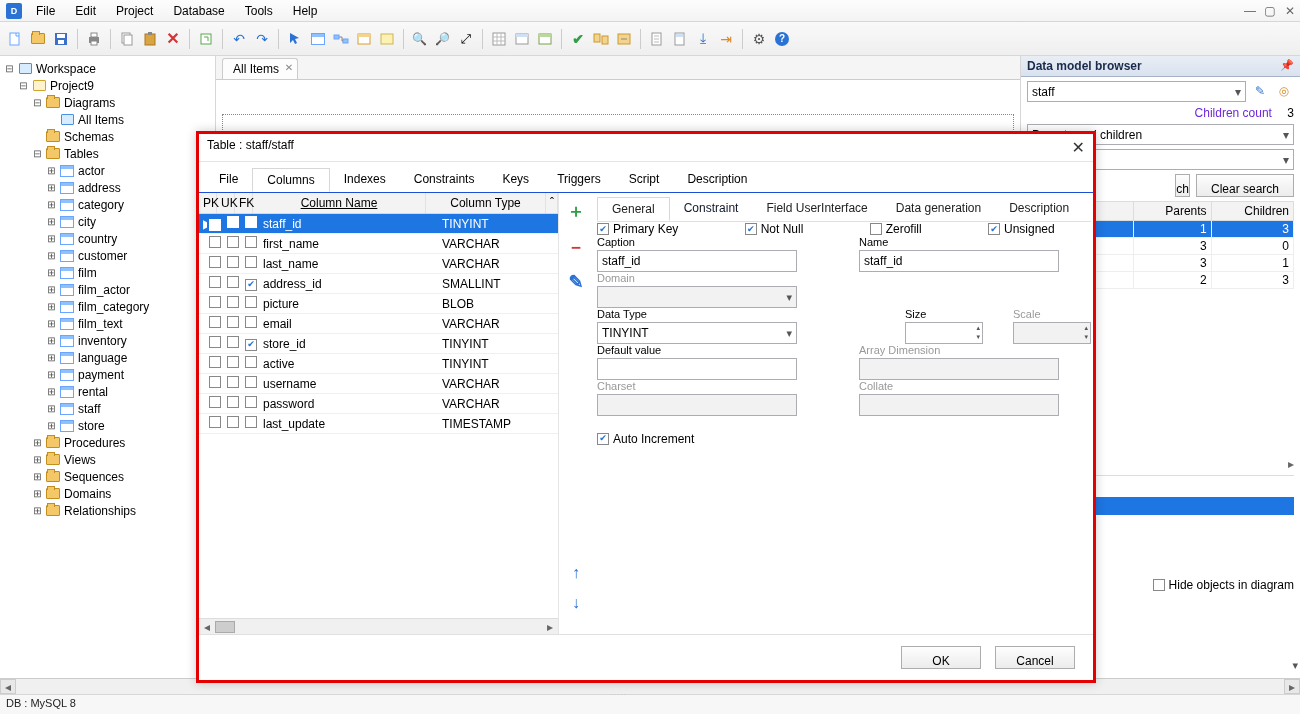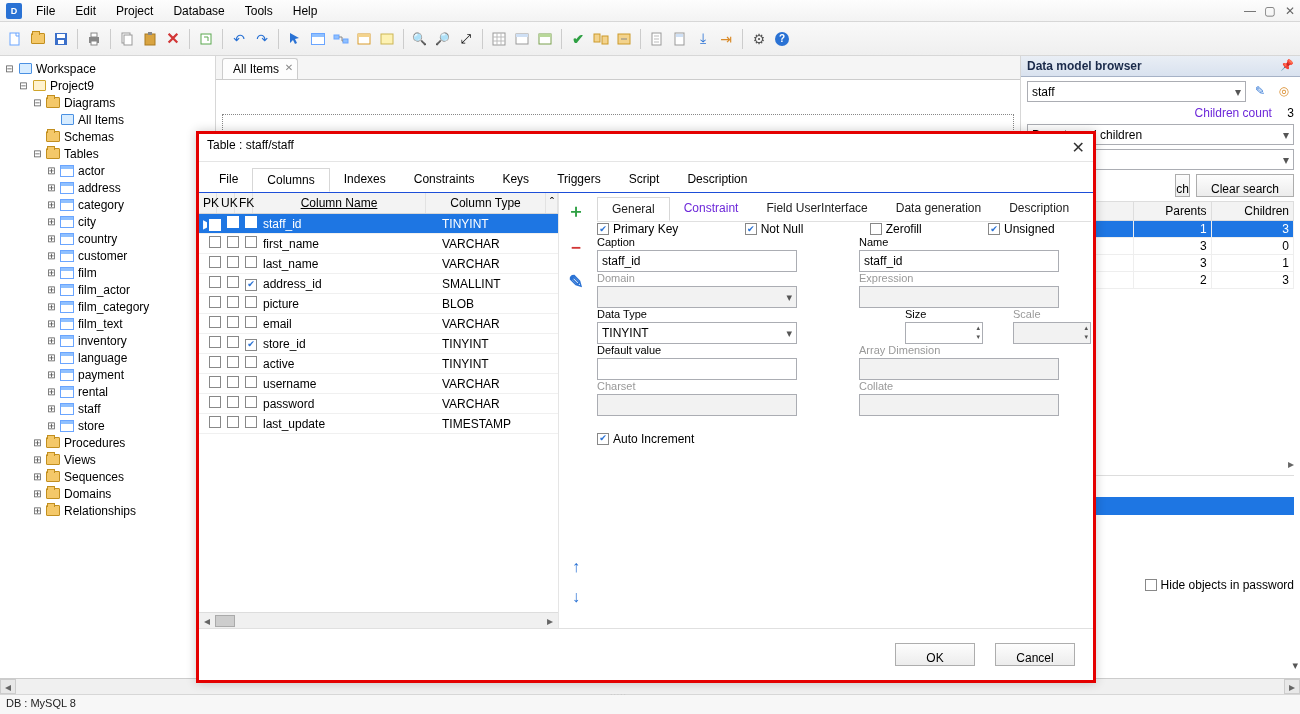--- a/index.html
+++ b/index.html
@@ -74,33 +74,33 @@
 .colscroll .ar{width:16px;height:100%;display:flex;align-items:center;justify-content:center;color:#666;}
 
 .mid { width:34px; display:flex; flex-direction:column; align-items:center; padding-top:6px; gap:12px;}
 .mid .ic2{font-size:18px;font-weight:bold;}
 .plus{color:#2ea043;} .minus{color:#d23636;} .pen{color:#2a72d4;} .ud{color:#2a72d4;font-size:16px;}
 
 .prop { flex:1; padding:4px 2px 4px 4px; display:flex; flex-direction:column; overflow:hidden;}
 .ptabs{display:flex;gap:0;border-bottom:1px solid #e0e0e0;}
 .ptabs span{padding:4px 14px;border-bottom:2px solid transparent;color:#222;}
 .ptabs span.on{border:1px solid #d7d7d7;border-bottom:1px solid #fff;background:#fff;}
-.ptabs span.off{color:#6d28d9;}
+.ptabs span.off{color:#0f172a;}
 .prow{display:grid;grid-template-columns:1fr 1fr;gap:30px;}
 .fld label{display:block;font-size:11px;margin-bottom:2px;}
 .fld label.dis{color:#999;}
 .inp{height:22px;border:1px solid #abadb3;background:#fff;padding:0 4px;display:flex;align-items:center;font-size:11px;width:200px;}
 .inp.dis{background:#f2f2f2;}
 .inp.sel2{position:relative;}
 .inp.sel2::after{content:"▾";position:absolute;right:4px;color:#555;}
 .spin{width:78px;position:relative;padding-right:18px;}
 .spin::after{content:"▴\A▾";white-space:pre;position:absolute;right:2px;top:0;font-size:7px;line-height:9px;color:#555;text-align:center;}
 .ck{display:inline-flex;align-items:center;gap:4px;font-size:11px;}
 
-.dlg .foot { height:52px; border-top:1px solid #e0e0e0; display:flex; align-items:center; justify-content:flex-end; gap:20px; padding-right:18px;}
+.dlg .foot { height:46px; border-top:1px solid #e0e0e0; display:flex; align-items:center; justify-content:flex-end; gap:14px; padding-right:18px;}
 
 .status{height:20px;border-top:1px solid #d7d7d7;padding:2px 6px;font-size:11px;color:#222;background:#f7f7f7;}
 .lowarrow{position:absolute;right:2px;bottom:22px;font-size:11px;color:#555;}
 </style>
 </head>
 <body>
 
 <div class="app">
 
   <div class="menubar">
@@ -542,21 +542,21 @@
           </div>
         <div style="border-top:1px solid #ddd;padding-top:3px;">In diagram</div>
         <div style="background:#1e76e3;color:#fff;padding:2px 4px;"><span>ess</span></div>
         <div style="height:50px;"></div>
         <div style="display:flex;justify-content:space-between;align-items:center;">
           <span class="btn">
               <span>&lt;&lt;</span>
             </span>
           <label class="ck">
               <span class="cb"></span>
-              <span>Hide objects in password</span>
+              <span>Hide objects in diagram</span>
             </label>
         </div>
       </div>
     </div>
 
     <div class="dlg">
       <div class="title">
         <span>Table : staff/staff</span>
         <span class="close">✕</span>
       </div>
@@ -724,24 +724,20 @@
                 <div class="inp">
                   <span>staff_id</span>
                 </div>
               </div>
           </div>
           <div class="prow">
             <div class="fld">
                 <label class="dis">Domain</label>
                 <div class="inp dis sel2"></div>
               </div>
-            <div class="fld">
-                <label class="dis">Expression</label>
-                <div class="inp dis"></div>
-              </div>
           </div>
           <div class="prow" style="grid-template-columns:1fr auto auto;">
             <div class="fld">
                 <label>Data Type</label>
                 <div class="inp sel2">
                   <span>TINYINT</span>
                 </div>
               </div>
             <div class="fld">
                 <label>Size</label>

